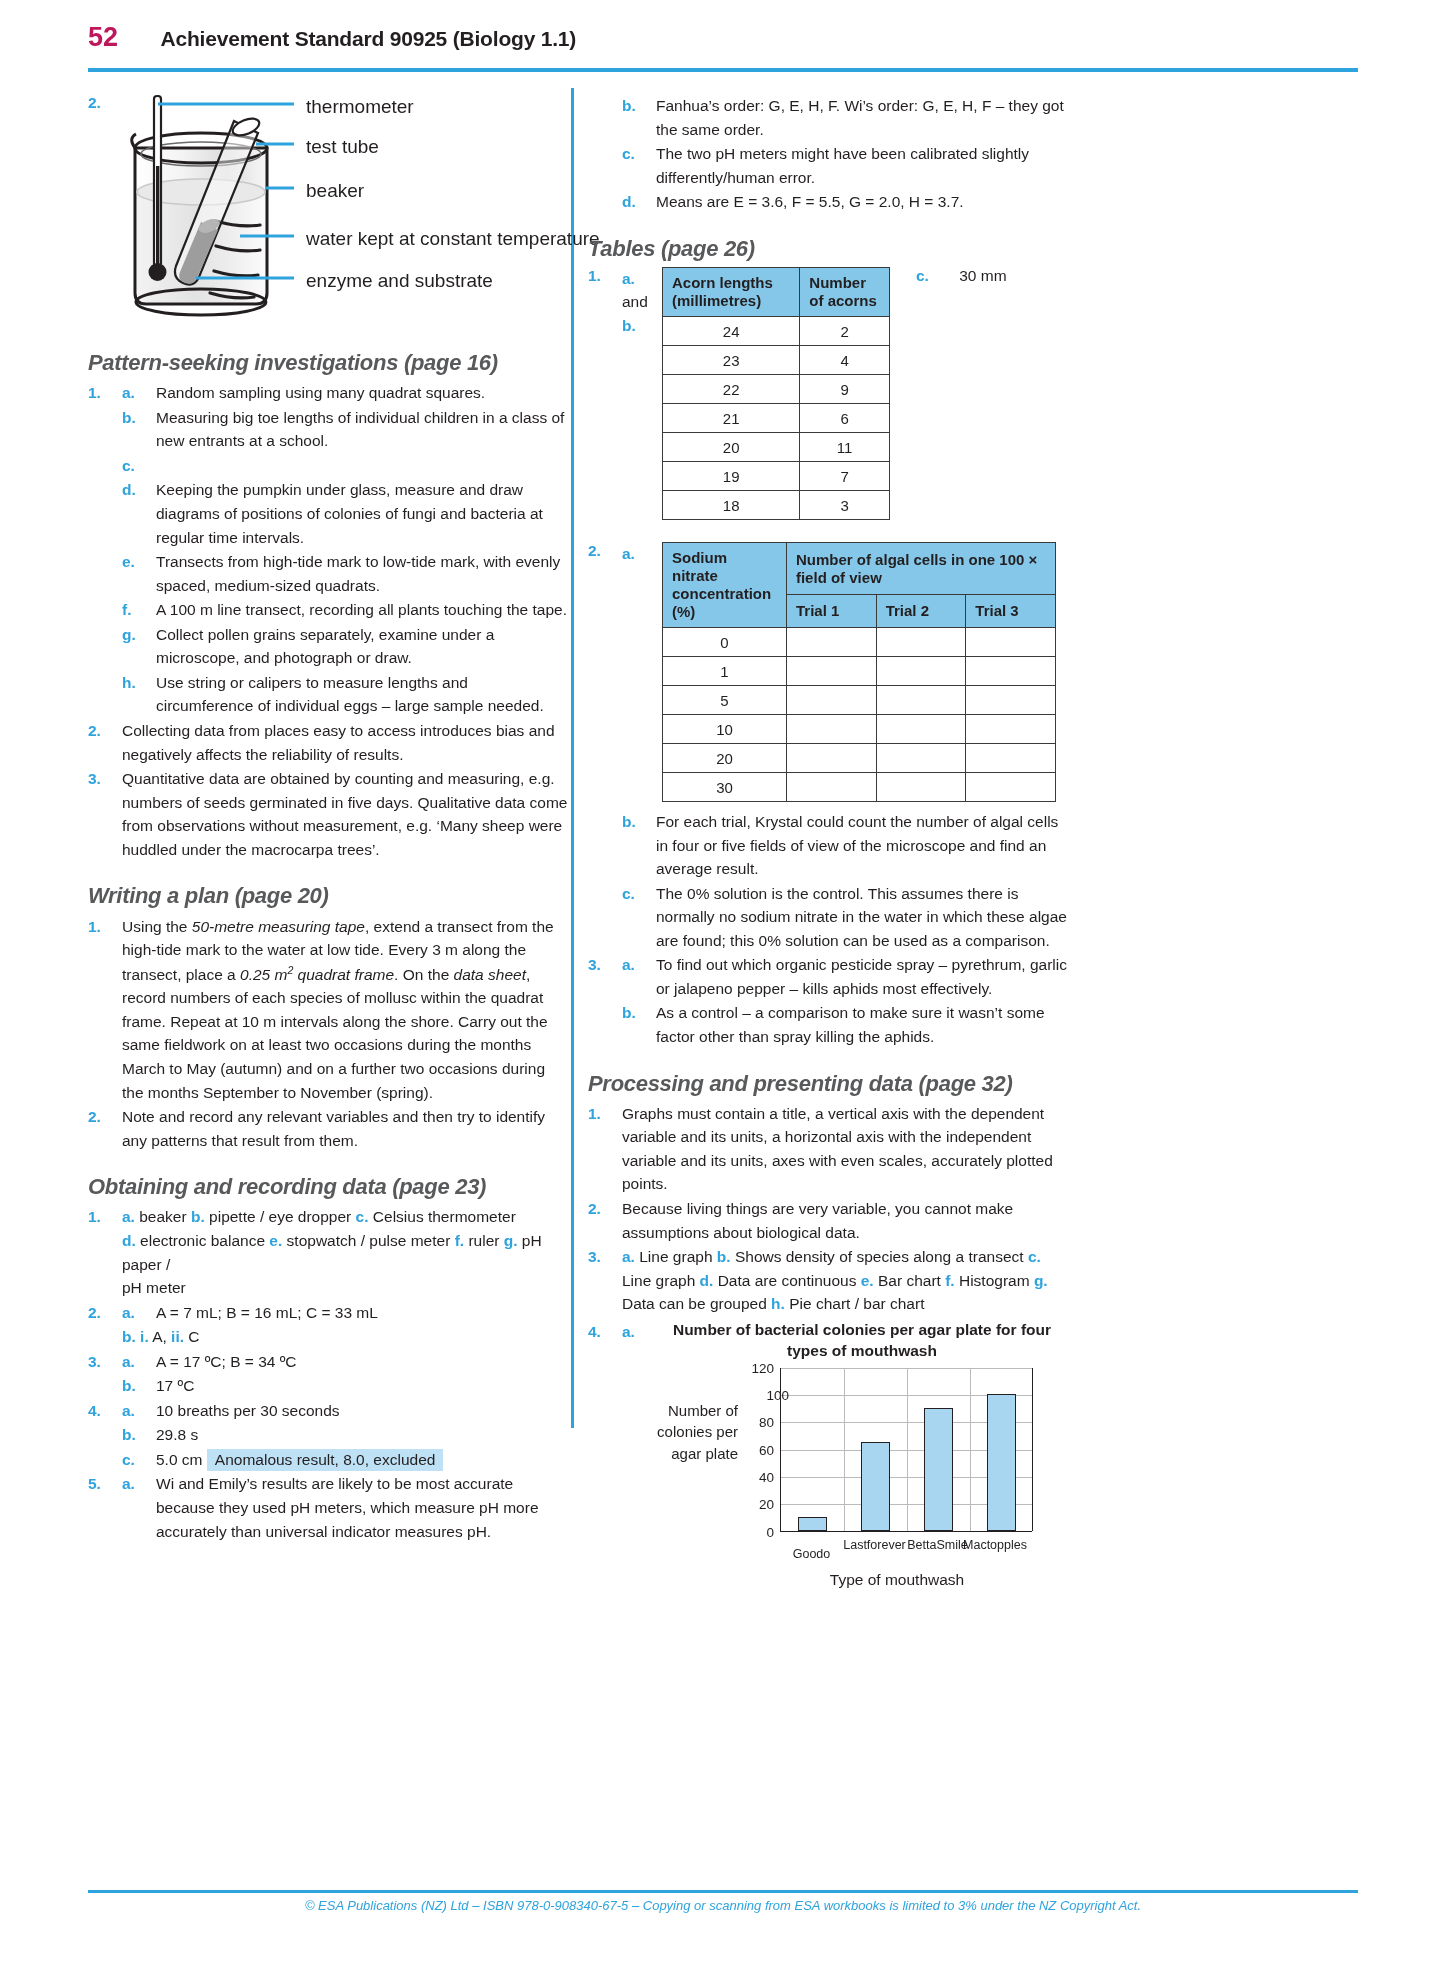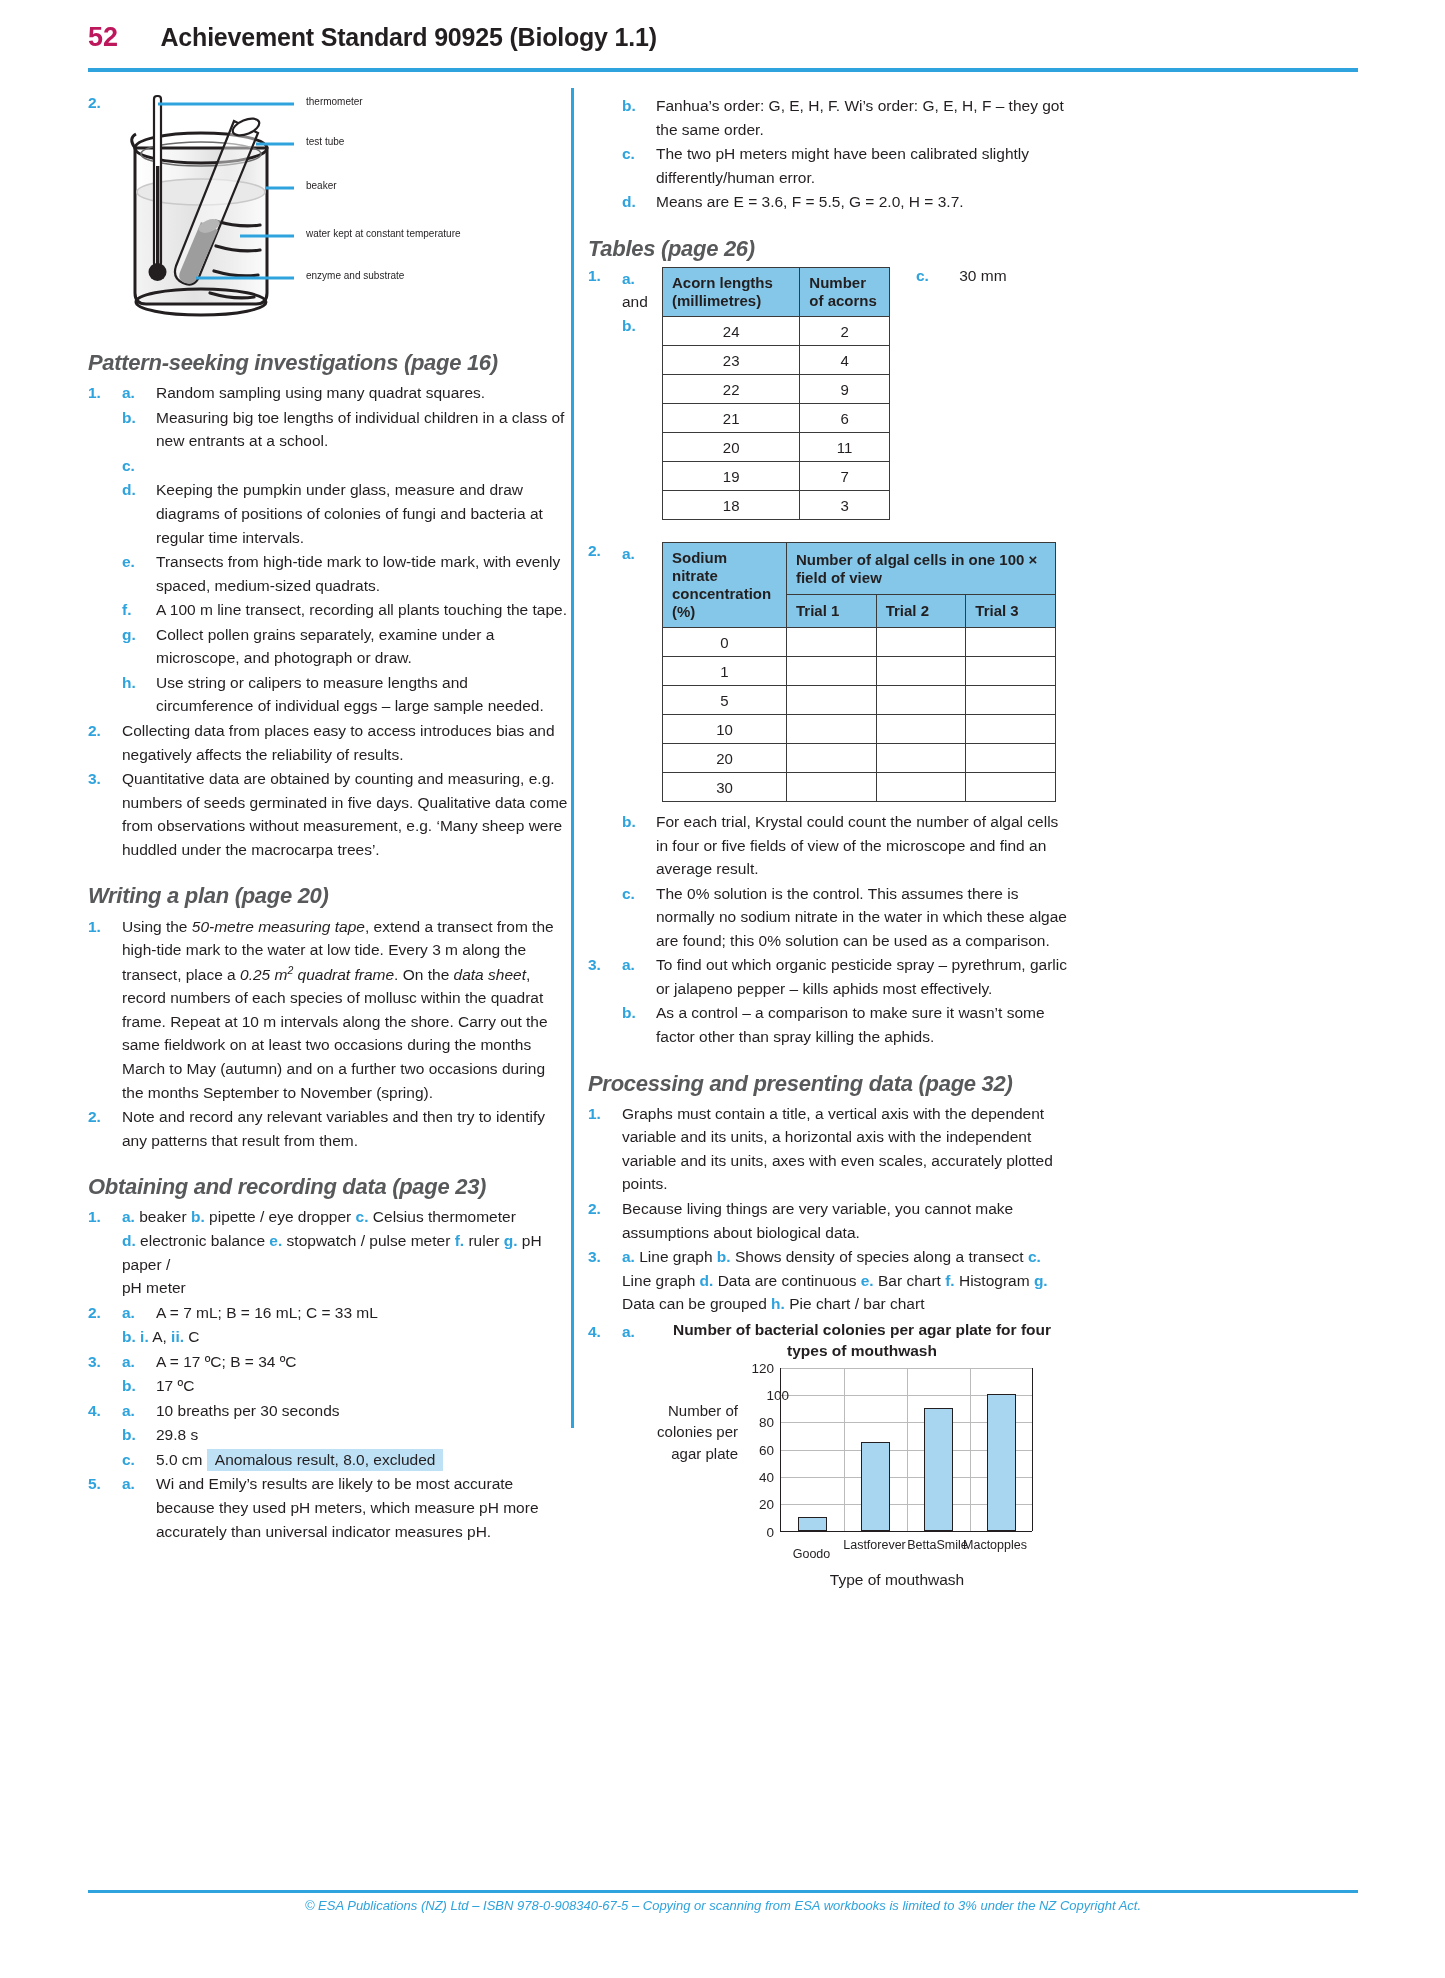--- a/index.html
+++ b/index.html
@@ -10,21 +10,21 @@
     font-family: "Liberation Sans", sans-serif;
     color: #231f20;
     position: relative;
     overflow: hidden;
   }
   .page { position: relative; width:1445px; height:1978px; padding: 0; }
 
   
   .hdr { position:absolute; left:88px; top:22px; right:88px; height:44px; }
   .hdr-num { font-size:27px; font-weight:bold; color:#be185d; display:inline-block; vertical-align:baseline;}
-  .hdr-title { font-size:25px; font-weight:bold; color:#231f20; display:inline-block; margin-left:38px; letter-spacing:-0.2px;}
+  .hdr-title { font-size:21px; font-weight:bold; color:#231f20; display:inline-block; margin-left:38px; letter-spacing:-0.2px;}
   .hdr-rule { position:absolute; left:88px; top:68px; width:1270px; height:4px; background:#2ea3dd; }
 
   
   .col-left { position:absolute; left:88px; top:88px; width:480px; }
   .col-right { position:absolute; left:588px; top:88px; width:480px; }
   .col-divider { position:absolute; left:571px; top:88px; width:3px; height:1340px; background:#2ea3dd; }
 
   
   h2.sec {
     font-size:22px; font-weight:bold; font-style:italic; color:#58595b;
@@ -37,21 +37,21 @@
   .let { width:34px; flex:0 0 34px; color:#2ea3dd; font-weight:bold; font-size:15.5px; line-height:1.52; }
   .txt { flex:1; font-size:15.5px; line-height:1.52; color:#231f20; }
   .bl { color:#2ea3dd; font-weight:bold; }
   sup { font-size:0.68em; vertical-align: super; }
 
   .hl { background:#bfe1f5; padding:2px 8px 3px 8px; }
 
   
   .diagram { position:relative; width:480px; height:240px; }
   .diag-num { position:absolute; left:0; top:6px; color:#2ea3dd; font-weight:bold; font-size:15.5px;}
-  .lbl { position:absolute; font-size:10px; color:#231f20; white-space:nowrap; }
+  .lbl { position:absolute; font-size:19px; color:#231f20; white-space:nowrap; }
 
   
   table.dtab { border-collapse:collapse; font-size:15px; }
   table.dtab th, table.dtab td { border:1.6px solid #3a3a3a; }
   table.dtab th {
     background:#85c7e8; font-weight:bold; text-align:left;
     padding:6px 9px; font-size:15px; line-height:1.2; color:#231f20;
   }
   table.dtab td { text-align:center; padding:5px 8px; height:29px; }
 

